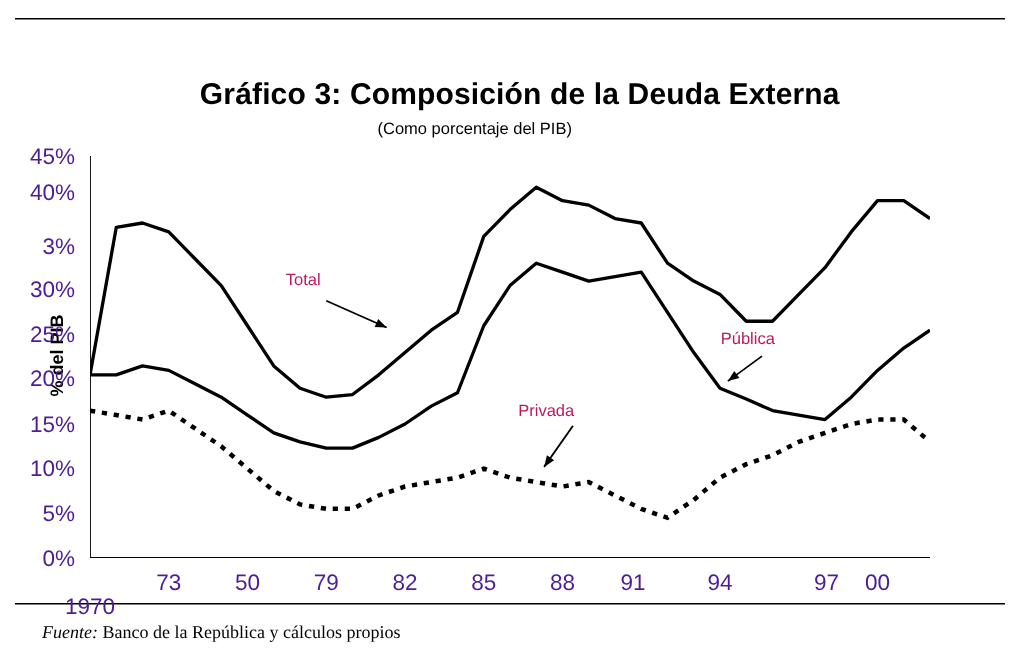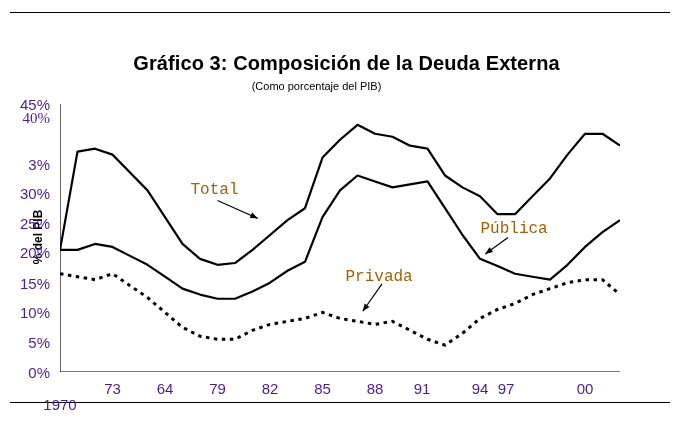--- a/index.html
+++ b/index.html
@@ -85,23 +85,23 @@
   .ytick {
     text-align: right;
     width: 42px;
   }
   .xtick {
     text-align: center;
     width: 40px;
   }
   .ann {
     position: absolute;
-    font-family: Liberation Mono, monospace;
-    font-size: 16px;
-    color: #a16207;
+    font-family: Liberation Sans, sans-serif;
+    font-size: 11px;
+    color: #be185d;
     white-space: nowrap;
   }
   #source {
     position: absolute;
     left: 28px;
     top: 414px;
     font-family: "Liberation Serif", serif;
     font-size: 12px;
   }
   #source .lbl {
@@ -166,37 +166,40 @@
     </svg>
     <div id="ylabels">
         <div class="ytick" style="left: -52px; top: 260px;">0%</div>
         <div class="ytick" style="left: -52px; top: 230.222px;">5%</div>
         <div class="ytick" style="left: -52px; top: 200.444px;">10%</div>
         <div class="ytick" style="left: -52px; top: 170.667px;">15%</div>
         <div class="ytick" style="left: -52px; top: 140px;">20%</div>
         <div class="ytick" style="left: -52px; top: 111.111px;">25%</div>
         <div class="ytick" style="left: -52px; top: 81.3333px;">30%</div>
         <div class="ytick" style="left: -52px; top: 51.5556px;">3%</div>
-        <div class="ytick" style="left: -52px; top: 6px; font-family: Liberation Serif, serif;">40%</div>
+        <div class="ytick" style="left: -52px; top: 16px;">40%</div>
         <div class="ytick" style="left: -52px; top: -8px;">45%</div>
       </div>
     <div id="xlabels">
         <div class="xtick" style="left: -20px; top: 292px;">1970</div>
         <div class="xtick" style="left: 32.5px; top: 276px;">73</div>
-        <div class="xtick" style="left: 85px; top: 276px;">64</div>
+        <div class="xtick" style="left: 85px; top: 276px;">50</div>
         <div class="xtick" style="left: 137.5px; top: 276px;">79</div>
         <div class="xtick" style="left: 190px; top: 276px;">82</div>
         <div class="xtick" style="left: 242.5px; top: 276px;">85</div>
         <div class="xtick" style="left: 295px; top: 276px;">88</div>
         <div class="xtick" style="left: 342px; top: 276px;">91</div>
         <div class="xtick" style="left: 400px; top: 276px;">94</div>
-        <div class="xtick" style="left: 426px; top: 276px;">97</div>
+        <div class="xtick" style="left: 471px; top: 276px;">97</div>
         <div class="xtick" style="left: 505px; top: 276px;">00</div>
       </div>
     <div id="annotations">
         <div class="ann" style="left: 130.5px; top: 77.3556px;">Total</div>
         <div class="ann" style="left: 420.5px; top: 116.067px;">Pública</div>
         <div class="ann" style="left: 285.5px; top: 163.711px;">Privada</div>
       </div>
   </div>
 
+  <div id="source">
+    <span class="lbl">Fuente:</span><span> Banco de la República y cálculos propios</span>
+  </div>
 
 </div>
 
 </body></html>

